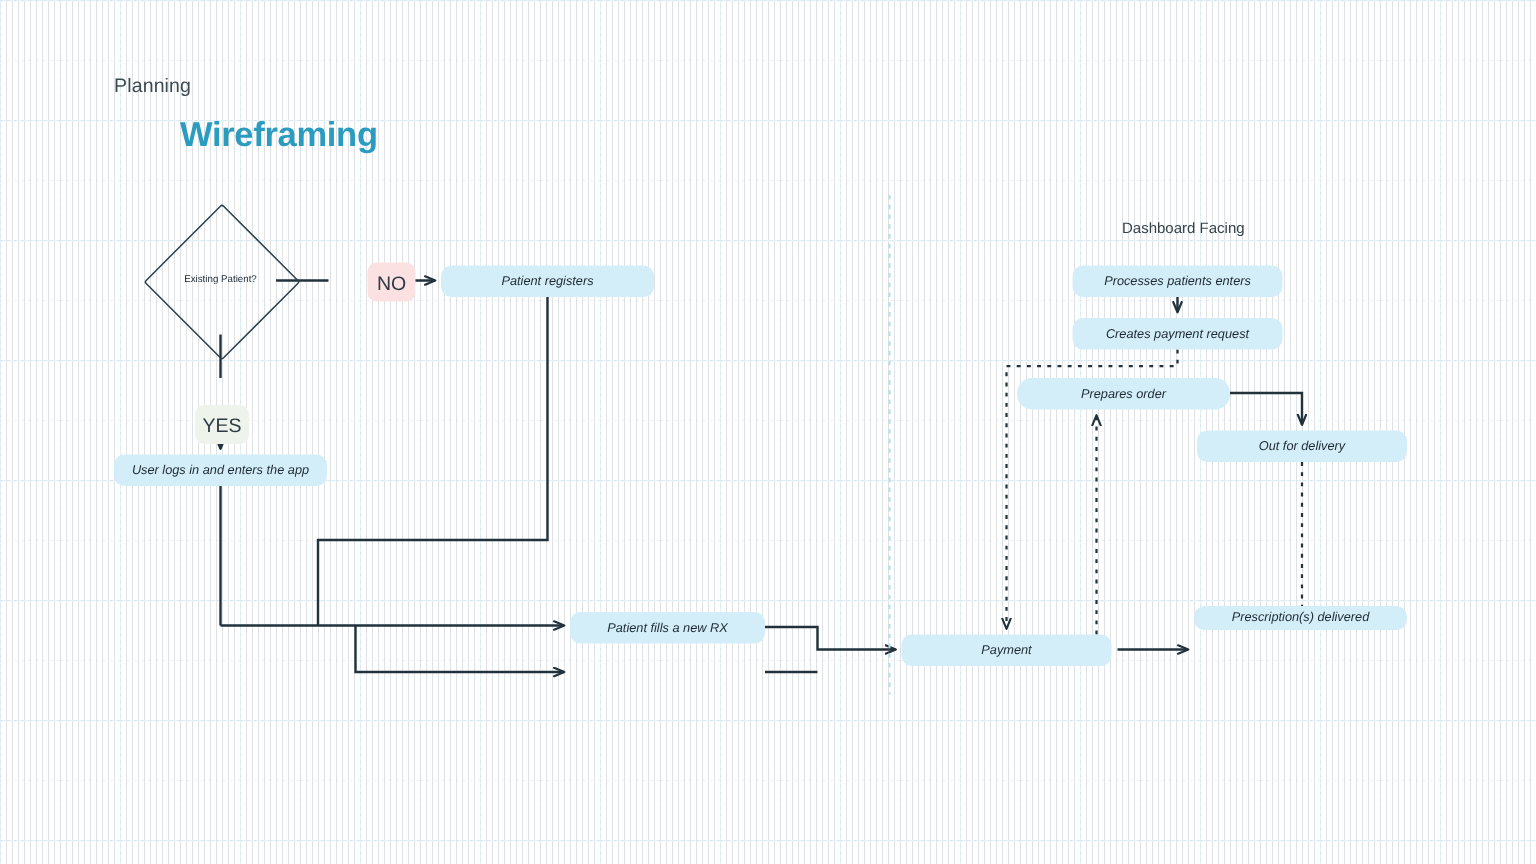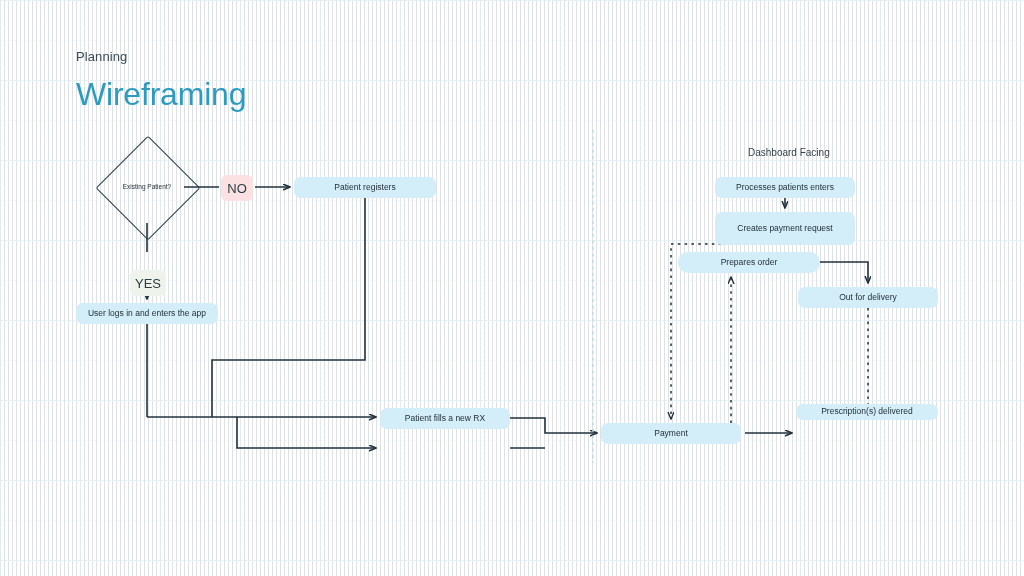--- a/index.html
+++ b/index.html
@@ -25,40 +25,41 @@
   
   #grid{position:absolute;left:0;top:0;width:1024px;height:576px;}
   #wires{position:absolute;left:0;top:0;width:1024px;height:576px;}
 
   .hdr-sub{
     position:absolute;left:76px;top:49px;
     font-size:13px;color:#3c4a52;letter-spacing:0.1px;
   }
   .hdr-title{
     position:absolute;left:76px;top:76px;
-    font-size:32px;font-weight:normal;color:#2b9cc0;letter-spacing:-0.2px;
+    font-size:23px;font-weight:bold;color:#2b9cc0;letter-spacing:-0.2px;padding-left:44px;
   }
   .section-label{
     position:absolute;
     font-size:10px;color:#35424a;
     white-space:nowrap;
   }
 
   .node{
     position:absolute;
     background:#d3eef8;
     border-radius:7px;
     color:#1d2a33;
     font-size:8.5px;
     display:flex;align-items:center;justify-content:center;
     text-align:center;
     box-sizing:border-box;
     padding:0 6px;
     line-height:1.1;
     white-space:nowrap;
+    font-style:italic;
   }
 
   .diamond{
     position:absolute;
     width:72px;height:72px;
     border:1.6px solid #2b3f4b;
     transform:rotate(45deg);
     background:transparent;
     border-radius:2px;
   }
@@ -69,21 +70,21 @@
     text-align:center;
   }
 
   .badge{
     position:absolute;
     display:flex;align-items:center;justify-content:center;
     font-size:13px;color:#2c3a43;
     border-radius:6px;
     white-space:nowrap;
   }
-  .badge-no{background:#fbe1e1;}
+  .badge-no{background:#fbe1e1;margin-left:24px;}
   .badge-yes{background:#eef4ec;}
 </style>
 </head>
 <body>
 
 <div id="canvas">
 
   <svg id="grid" viewBox="0 0 1024 576">
     <defs>
       <pattern id="minorgrid" width="40" height="40" patternUnits="userSpaceOnUse">
@@ -164,19 +165,19 @@
 
   <div class="node" style="left:380px;top:408px;width:130px;height:21px;">Patient fills a new RX</div>
 
 
   <div class="node" style="left:601px;top:423px;width:140px;height:21px;">Payment</div>
 
   <div class="node" style="left:796px;top:404px;width:142px;height:16px;">Prescription(s) delivered</div>
 
   <div class="node" style="left:715px;top:177px;width:140px;height:21px;">Processes patients enters</div>
 
-  <div class="node" style="left:715px;top:212px;width:140px;height:33px;">Creates payment request</div>
+  <div class="node" style="left:715px;top:212px;width:140px;height:21px;">Creates payment request</div>
 
   <div class="node" style="left:678px;top:252px;width:142px;height:21px;border-radius:10px;">Prepares order</div>
 
   <div class="node" style="left:798px;top:287px;width:140px;height:21px;">Out for delivery</div>
 
 </div>
 
 </body></html>

